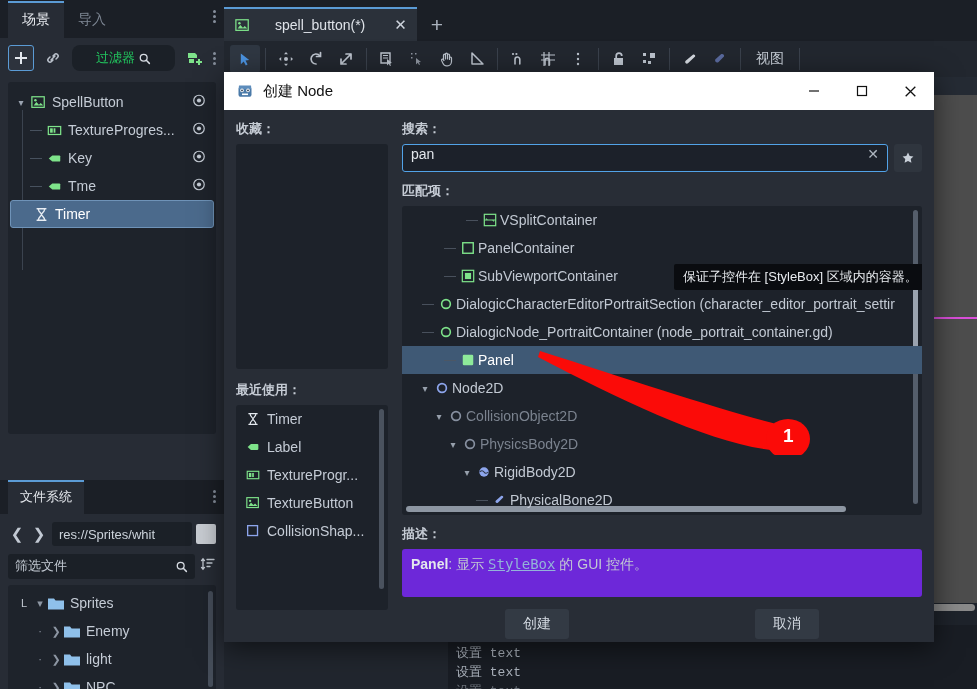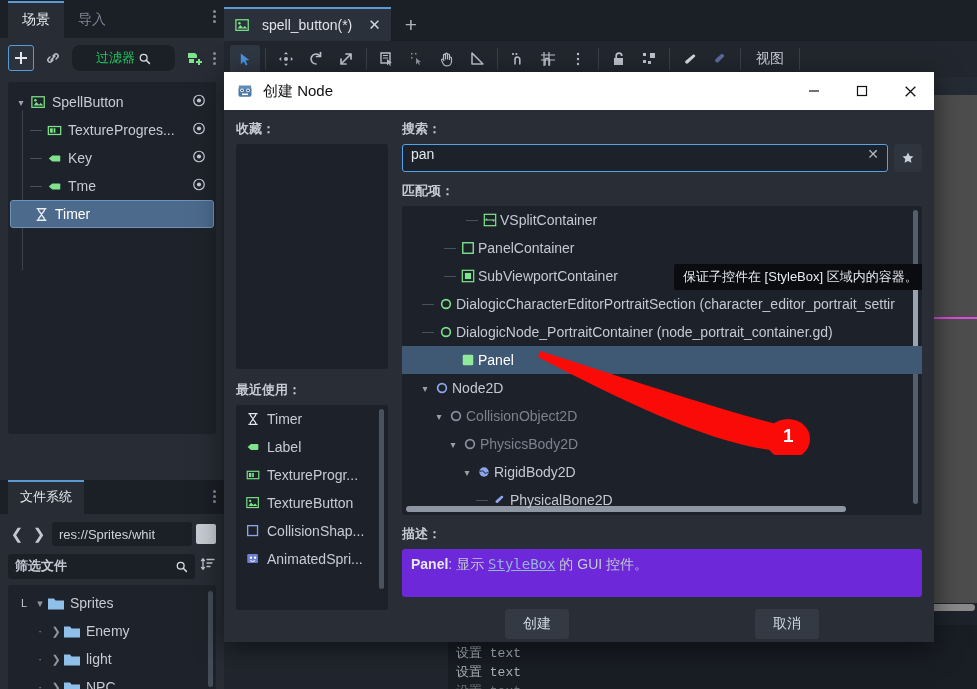--- a/index.html
+++ b/index.html
@@ -73,33 +73,33 @@
 
   
   #fs-dock { position: absolute; left: 0; top: 480px; width: 224px; height: 209px; background:#1b1f26;}
   .fs-tabs { display:flex; align-items:flex-end; height:34px; padding-left:8px; position:relative;}
   .fs-tab { padding: 6px 12px 8px 12px; font-size: 13px; color: #e4e7ec; background:#272c35; border-top:2px solid #5b9bd5;}
   .fs-body { background:#272c35; height: 175px; padding: 6px 8px;}
   .fs-pathrow { display:flex; align-items:center; gap:4px; height:28px; }
   .arrowbtn { width:18px; height:22px; display:flex;align-items:center;justify-content:center; color:#c2c9d3; font-size:15px; cursor:pointer;}
   .pathbox { flex:1; height:24px; background:#1b2027; border-radius:3px; display:flex;align-items:center; padding:0 7px; color:#ccd3db; font-size:13px; overflow:hidden; white-space:nowrap;}
   .sq-btn { width:20px;height:20px;background:#c8ccd2;border-radius:2px; cursor:pointer;}
-  .fs-filterrow { display:flex;align-items:center;gap:5px;height:30px; margin-top:3px;font-weight:bold;}
+  .fs-filterrow { display:flex;align-items:center;gap:5px;height:30px; margin-top:3px;}
   .fs-filter { flex:1;height:25px;background:#1b2027;border-radius:3px;display:flex;align-items:center;padding:0 7px;color:#c3cad3;font-size:13px; justify-content:space-between; cursor:text;}
   .fs-tree { margin-top:4px; background:#1e232b; border-radius:3px; height:106px; overflow:hidden; position:relative; padding-top:4px;}
   .fs-row { display:flex;align-items:center;height:28px;font-size:14px;color:#c5ccd6; padding-left:8px; cursor:pointer;}
   .fs-row .exp { width:16px;color:#8d96a3;font-size:11px;text-align:center;}
   .folder-ic { width:16px;height:13px;margin-right:6px;}
   .fs-scroll { position:absolute; right:3px; top:6px; width:5px; height:96px; background:#454d59; border-radius:3px;}
 
   
   #main { position:absolute; left:224px; top:0; right:0; bottom:0; background:#21262e; }
   .tabbar { display:flex; align-items:flex-end; height:41px; background:#1b1f26; }
   .ed-tab {
-    display:flex; align-items:center; gap:12px; height:34px; padding:0 10px 0 11px;
+    display:flex; align-items:center; gap:25px; height:34px; padding:0 10px 0 11px;
     background:#2b313a; color:#dfe3e9; font-size:14px; border-top:2px solid #5b9bd5;
   }
   .ed-tab .x { color:#cfd5de; font-size:15px; margin-left:4px; cursor:pointer;}
   .tab-plus { color:#aab2bd; font-size:21px; padding:0 14px 4px 14px; cursor:pointer;}
 
   .ed-toolbar { display:flex; align-items:center; height:36px; background:#22272f; padding:0 6px; gap:0px;}
   .ei { width:30px; height:28px; display:flex;align-items:center;justify-content:center; cursor:pointer; border-radius:3px;}
   .ei.sel { background:#2f3742; }
   .divider { width:1px; height:22px; background:#3a414c; margin:0 5px;}
   .view-btn { color:#c7ced7; font-size:14px; padding:0 10px; cursor:pointer; }
@@ -609,31 +609,20 @@
             <span class="t">TextureButton</span>
           </div>
           <div class="recent-row">
             <span class="ic">
               <svg width="14" height="14" viewBox="0 0 17 17">
                   <rect x="2" y="2" width="12" height="12" stroke="#8da5ec" stroke-width="1.6" fill="none"></rect>
                 </svg>
             </span>
             <span class="t">CollisionShap...</span>
           </div>
-          <div class="recent-row">
-            <span class="ic">
-              <svg width="14" height="14" viewBox="0 0 17 17">
-                  <rect x="1.5" y="2.5" width="13" height="11" rx="1.5" fill="#6d7fd1"></rect>
-                  <circle cx="6" cy="7" r="1.4" fill="#fff"></circle>
-                  <circle cx="11" cy="7" r="1.4" fill="#fff"></circle>
-                  <path d="M5 10.5q3 2 6 0" stroke="#fff" stroke-width="1.2" fill="none"></path>
-                </svg>
-            </span>
-            <span class="t">AnimatedSpri...</span>
-          </div>
         </div>
       </div>
 
       <div class="col-right">
         <div class="lbl">搜索：</div>
         <div class="search-row">
           <div class="search-field">
             <span class="val">pan</span>
             <span class="clr">✕</span>
           </div>

